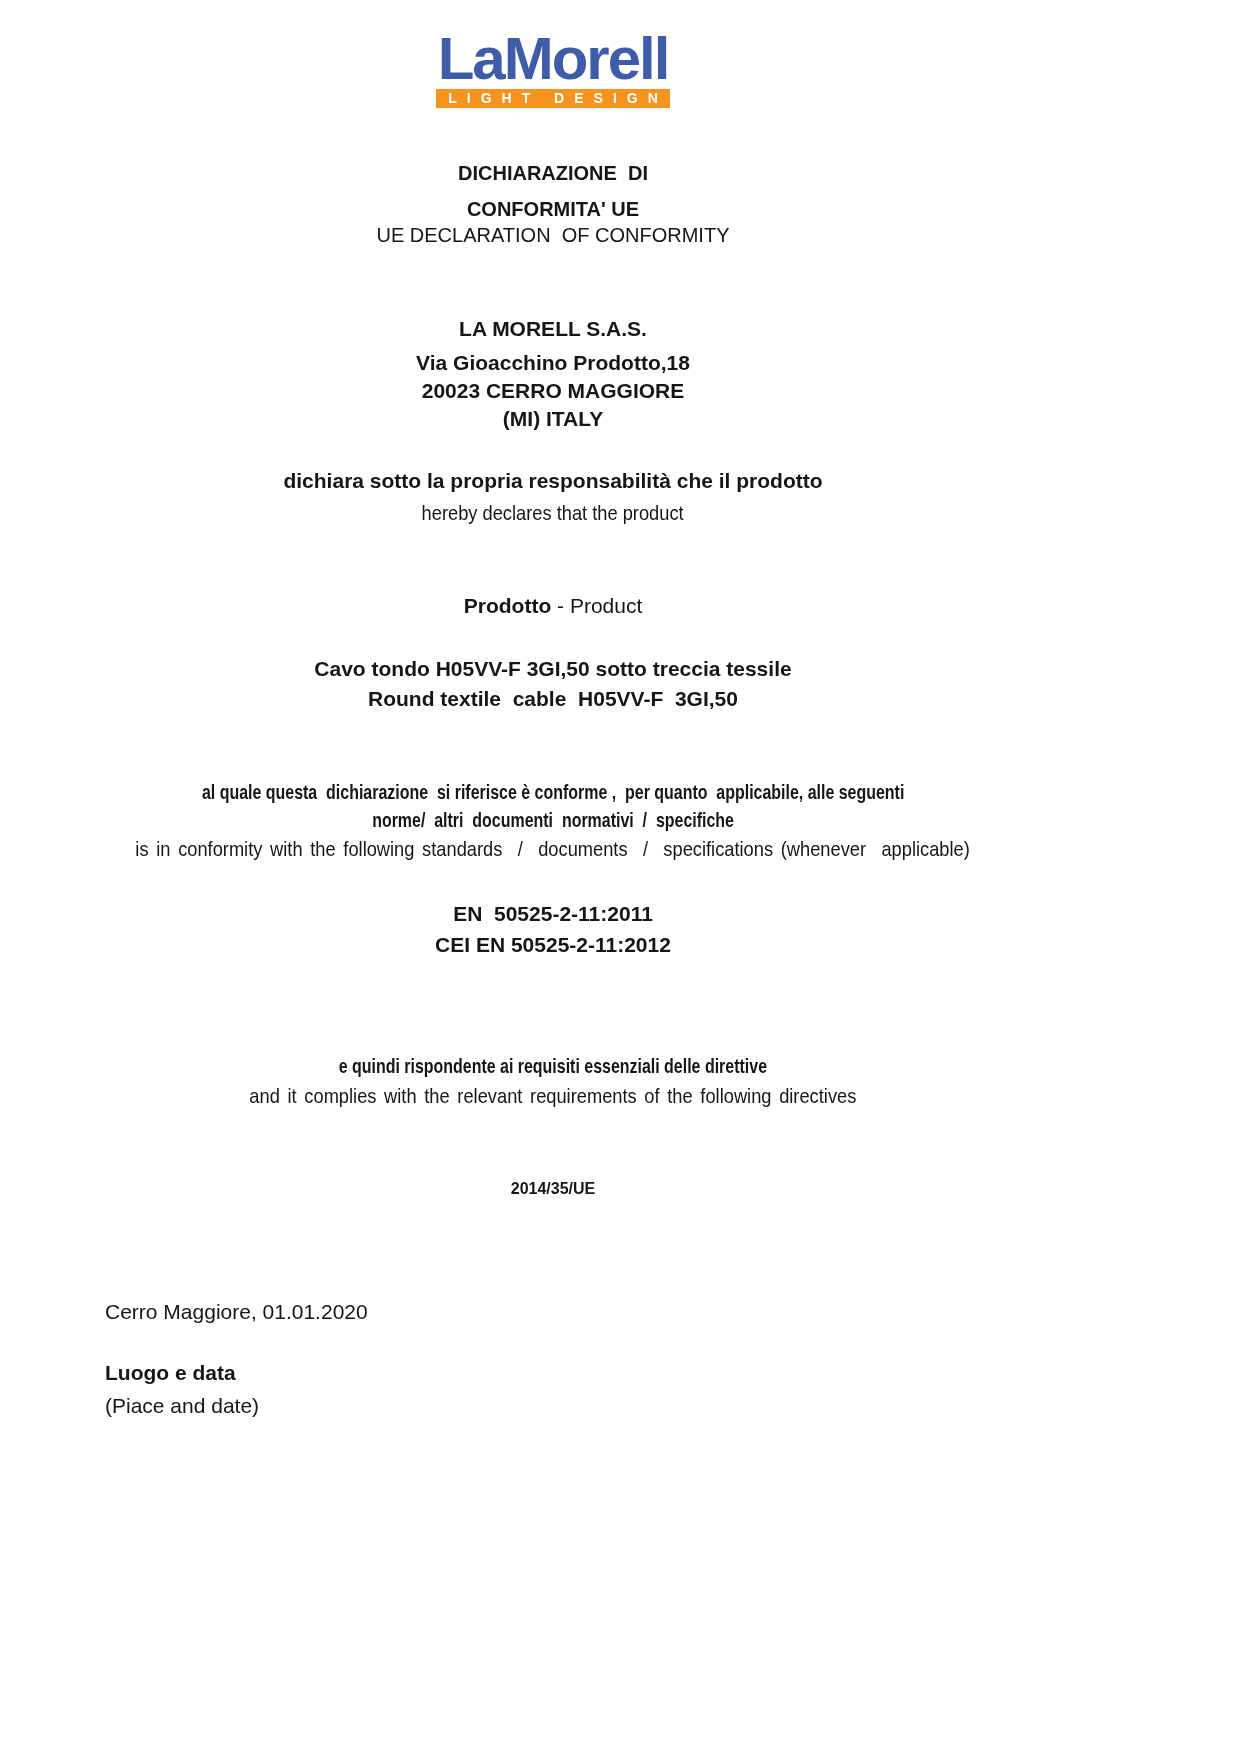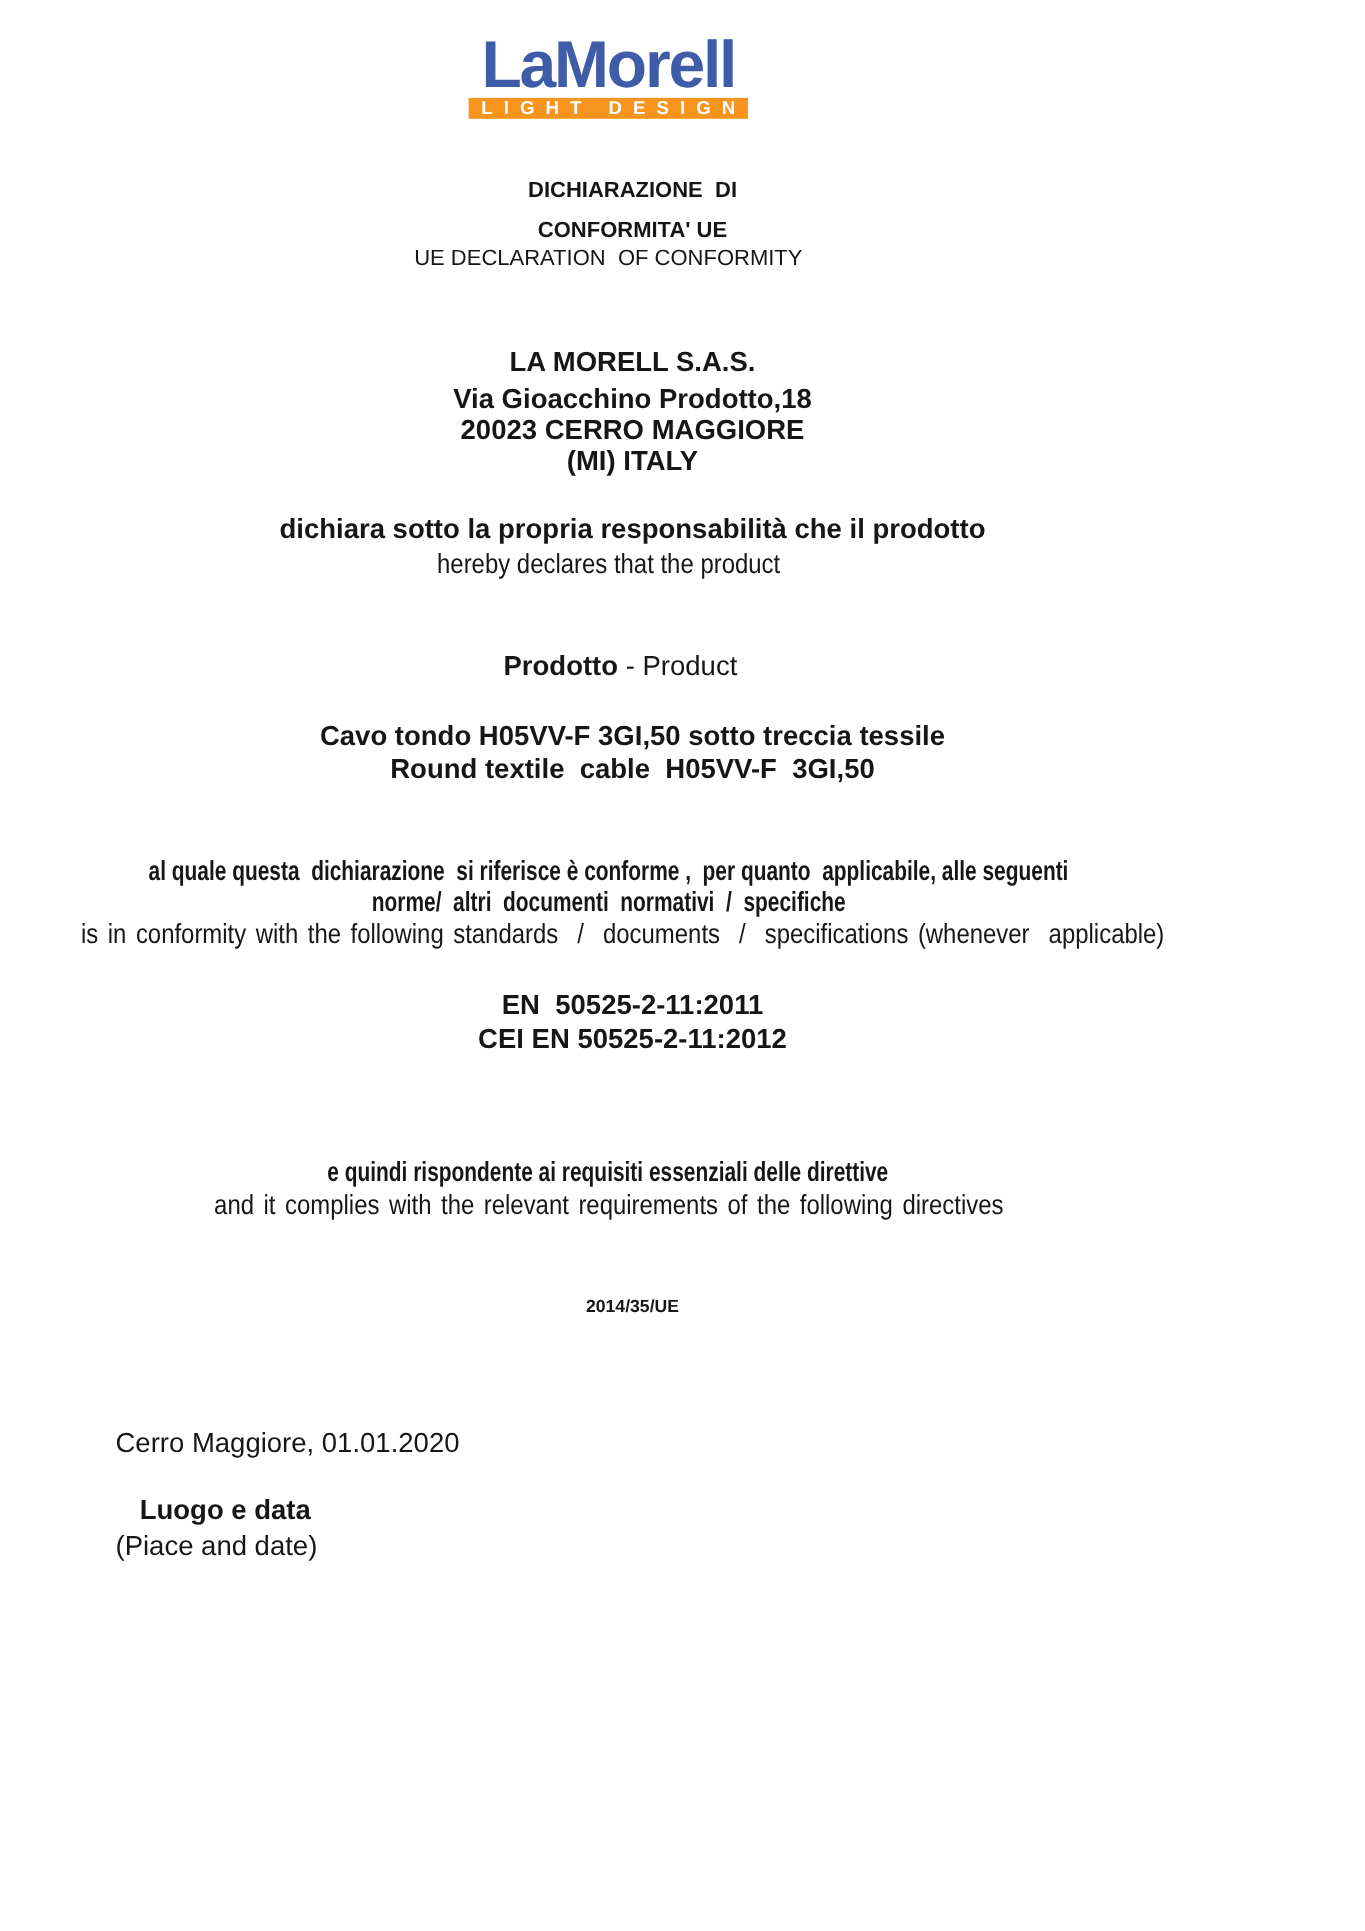--- a/index.html
+++ b/index.html
@@ -15,26 +15,26 @@
     font-family: "Liberation Sans", sans-serif;
     color: #161616;
     overflow: hidden;
   }
   
   .line {
     position: absolute;
     left: 0;
     width: 1106px;
     text-align: center;
-    font-size: 25px;
+    font-size: 21px;
     line-height: 26px;
     white-space: pre;
   }
   .line span { white-space: pre; }
-  .b { font-weight: bold; padding-left: 22px; }
+  .b { font-weight: bold; }
   .left-col {
     left: 105px;
     width: 900px;
     text-align: left;
   }
   .t20 { font-size: 20px; }
   .t22 { font-size: 16px; }
   
   .cond-b, .cond-r {
     display: inline-block;
@@ -64,21 +64,21 @@
     font-weight: bold;
     letter-spacing: -2px;
     color: #3e5ca7;
     font-family: "Liberation Sans", sans-serif;
   }
   .logo-bar {
     display: block;
     margin-top: 1px;
     background: #f7941d;
     color: #ffffff;
-    font-size: 17px;
+    font-size: 14px;
     font-weight: bold;
     letter-spacing: 10px;
     line-height: 19px;
     height: 19px;
     text-align: center;
     padding: 0 2px 0 12px; 
     white-space: pre;
   }
 </style>
 </head>

